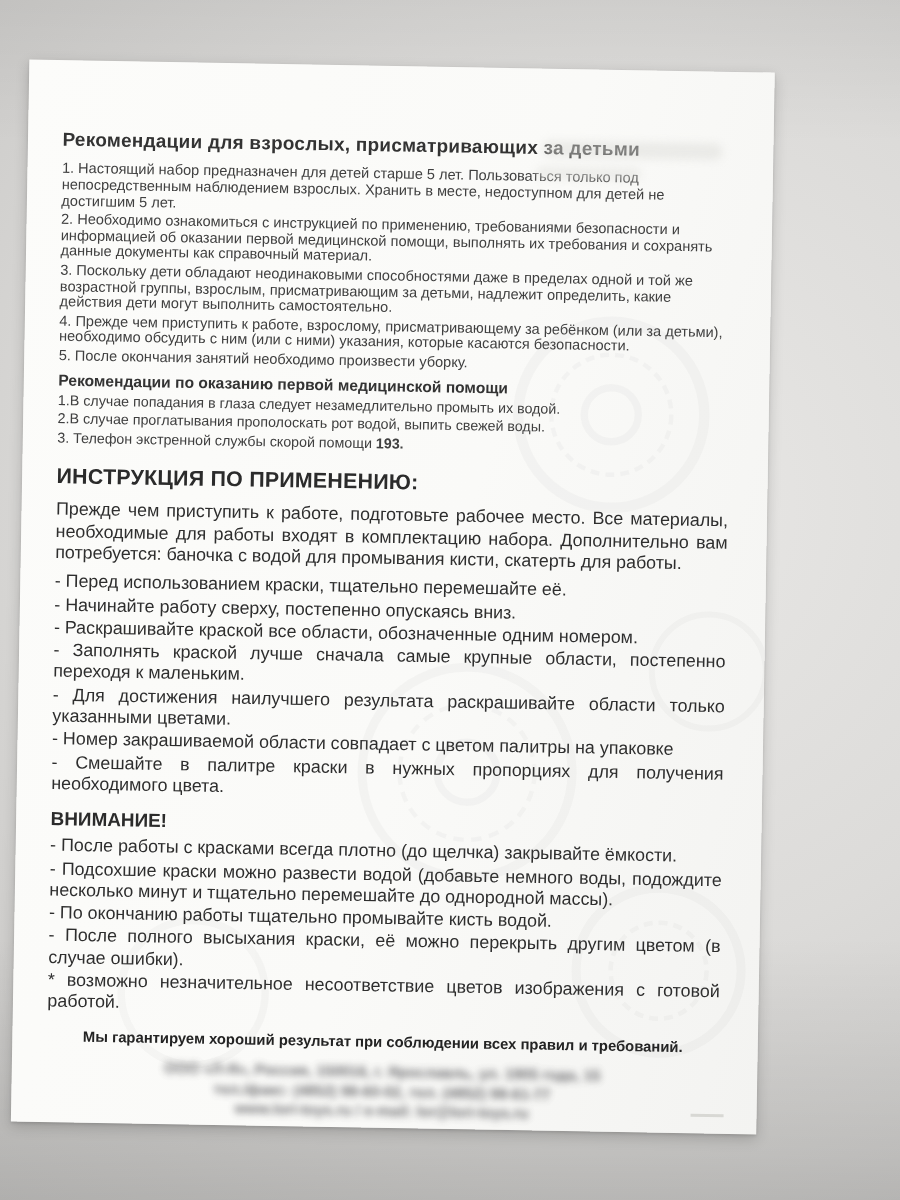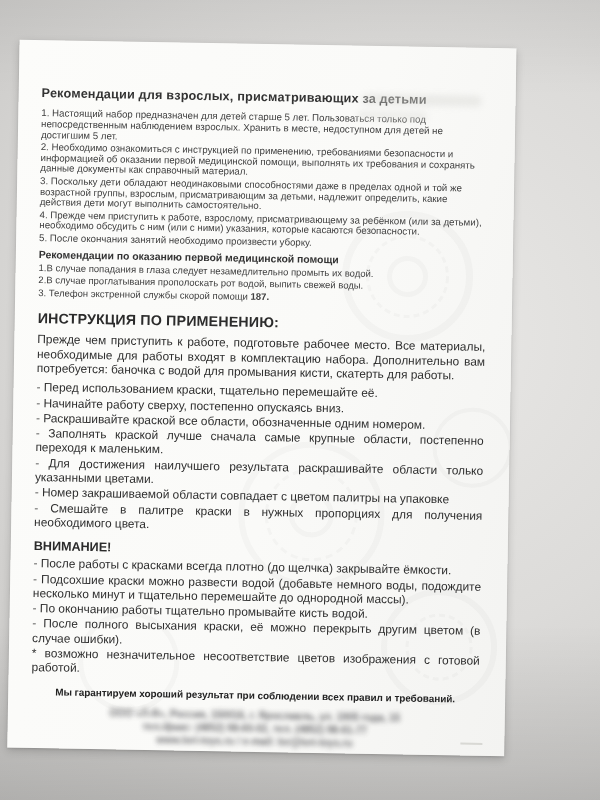--- a/index.html
+++ b/index.html
@@ -63,21 +63,21 @@
   <div class="sec1-title">Рекомендации для взрослых, присматривающих за детьми</div>
   <div class="sec1-item">1. Настоящий набор  предназначен для детей старше 5 лет. Пользоваться только под непосредственным наблюдением взрослых. Хранить в месте, недоступном для детей не достигшим  5 лет.</div>
   <div class="sec1-item">2. Необходимо ознакомиться с инструкцией по применению, требованиями безопасности и информацией об оказании первой медицинской помощи, выполнять их требования и сохранять данные документы как справочный материал.</div>
   <div class="sec1-item">3. Поскольку дети обладают неодинаковыми способностями даже в пределах одной и той же возрастной группы, взрослым, присматривающим за детьми, надлежит определить, какие действия дети могут выполнить самостоятельно.</div>
   <div class="sec1-item">4. Прежде чем приступить к работе, взрослому, присматривающему за ребёнком (или за детьми), необходимо обсудить с ним (или с ними) указания, которые касаются безопасности.</div>
   <div class="sec1-item">5. После окончания занятий необходимо  произвести уборку.</div>
 
   <div class="fa-title">Рекомендации по оказанию первой медицинской помощи</div>
   <div class="fa-item">1.В случае попадания в глаза следует незамедлительно промыть их водой.</div>
   <div class="fa-item">2.В случае проглатывания прополоскать рот водой, выпить свежей воды.</div>
-  <div class="fa-item"><span>3. Телефон экстренной службы скорой помощи </span><b>187.</b></div>
+  <div class="fa-item"><span>3. Телефон экстренной службы скорой помощи </span><b>193.</b></div>
 
   <div class="usage-title">ИНСТРУКЦИЯ ПО ПРИМЕНЕНИЮ:</div>
   <div class="para intro">Прежде чем приступить к работе, подготовьте рабочее место. Все материалы, необходимые для работы входят в комплектацию набора. Дополнительно вам потребуется: баночка с водой для промывания кисти, скатерть для  работы.</div>
   <div class="para">- Перед использованием краски, тщательно перемешайте её.</div>
   <div class="para">- Начинайте работу сверху, постепенно опускаясь вниз.</div>
   <div class="para">- Раскрашивайте  краской все области, обозначенные одним номером.</div>
   <div class="para">- Заполнять краской лучше сначала самые крупные области, постепенно переходя к маленьким.</div>
   <div class="para">- Для  достижения  наилучшего  результата  раскрашивайте  области  только указанными цветами.</div>
   <div class="para">- Номер закрашиваемой области совпадает с цветом палитры на упаковке</div>
   <div class="para">- Смешайте в палитре краски в нужных пропорциях для получения  необходимого цвета.</div>

